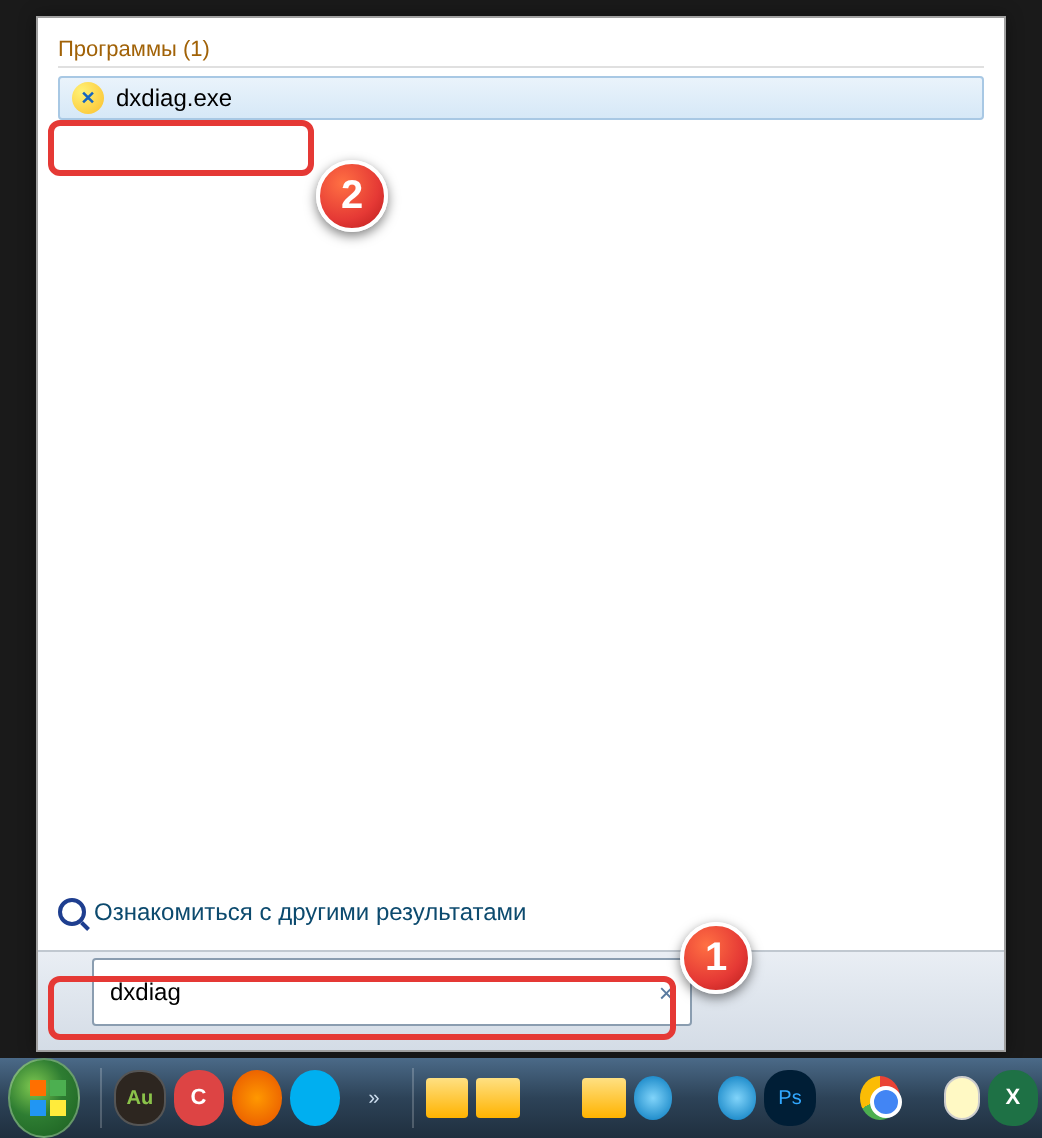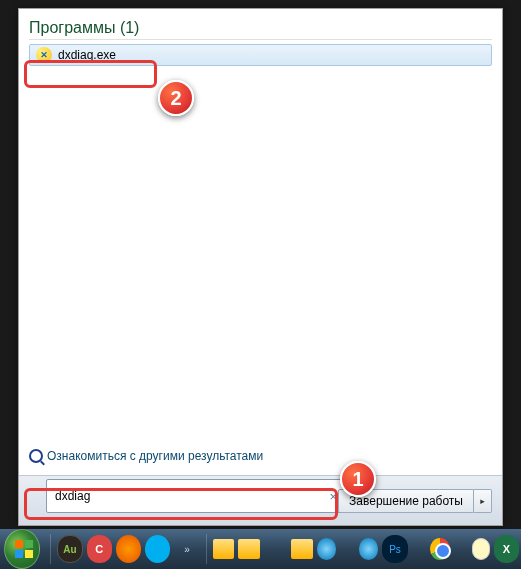--- a/index.html
+++ b/index.html
@@ -1,19 +1,19 @@
 <!DOCTYPE html>
 <html><head>
 <meta charset="utf-8">
 <style>
 *{margin:0;padding:0;box-sizing:border-box;font-family:"Segoe UI",Tahoma,sans-serif;font-size:12px}
 body{background:#1a1a1a;width:521px;height:569px;position:relative;overflow:hidden}
 .start-panel{position:absolute;left:18px;top:8px;width:485px;height:518px;background:#fff;border:1px solid #a0a0a0;box-shadow:0 0 8px rgba(0,0,0,.4)}
 .results{position:absolute;left:0;top:0;right:0;bottom:98px;padding:6px 10px}
-.section-header{color:#14532d;font-size:16px;margin:4px 0 2px}
+.section-header{color:#a16207;font-size:11px;margin:4px 0 2px}
 .section-line{height:1px;background:#e0e0e0;margin-bottom:4px}
 .result-item{display:flex;align-items:center;height:22px;padding:0 6px;background:linear-gradient(#eaf3fb,#d6e8f7);border:1px solid #a8c8e4;border-radius:2px;cursor:pointer}
 .result-item .ico{width:16px;height:16px;margin-right:6px;background:radial-gradient(circle at 30% 30%,#fff176,#fbc02d);border-radius:50%;display:flex;align-items:center;justify-content:center}
 .result-item .ico::after{content:"✕";font-size:9px;color:#1565c0;font-weight:bold}
 .more-results{position:absolute;bottom:62px;left:10px;display:flex;align-items:center;color:#0c4a6e;cursor:pointer}
 .more-results .mag{width:14px;height:14px;margin-right:4px;border:2px solid #1e3e8f;border-radius:50%;position:relative}
 .more-results .mag::after{content:"";position:absolute;width:5px;height:2px;background:#1e3e8f;bottom:-3px;right:-4px;transform:rotate(45deg)}
 .bottom-bar{position:absolute;bottom:0;left:0;right:0;height:50px;background:linear-gradient(#e9eef4,#d4dce6);border-top:1px solid #c0c8d0;padding:10px 10px 0}
 .search-box{position:absolute;left:27px;bottom:12px;width:300px;height:24px;background:#fff;border:1px solid #8a9db0;border-radius:2px;display:flex;align-items:center;padding:16px 4px}
 .search-box input{flex:1;border:none;outline:none;font-size:12px;font-style:normal;padding:0 4px}
@@ -60,26 +60,20 @@
   <div class="more-results">
     <span class="mag"></span>
     <span>Ознакомиться с другими результатами</span>
   </div>
 
   <div class="bottom-bar">
     <div class="search-box">
       <input type="text" value="dxdiag" style="">
       <span class="clear">×</span>
     </div>
-    <div class="shutdown">
-      <div class="shutdown-btn">
-        <span>Завершение работы</span>
-      </div>
-      <div class="shutdown-arrow">▸</div>
-    </div>
   </div>
 </div>
 
 <div class="highlight-box hl1"></div>
 <div class="highlight-box hl2"></div>
 <div class="callout" style="left:158px;top:80px">2</div>
 <div class="callout" style="left:340px;bottom:72px">1</div>
 
 <div class="taskbar">
   <div class="start-orb"></div>

